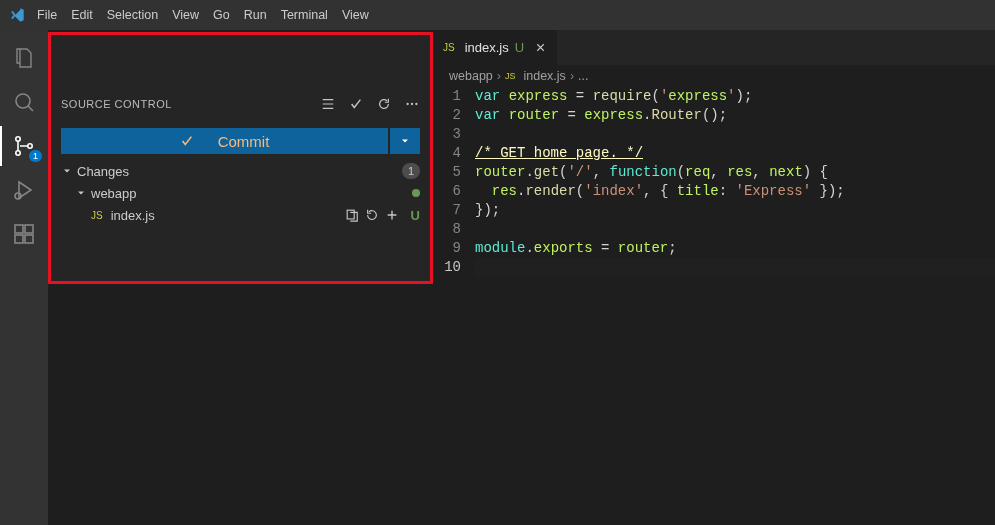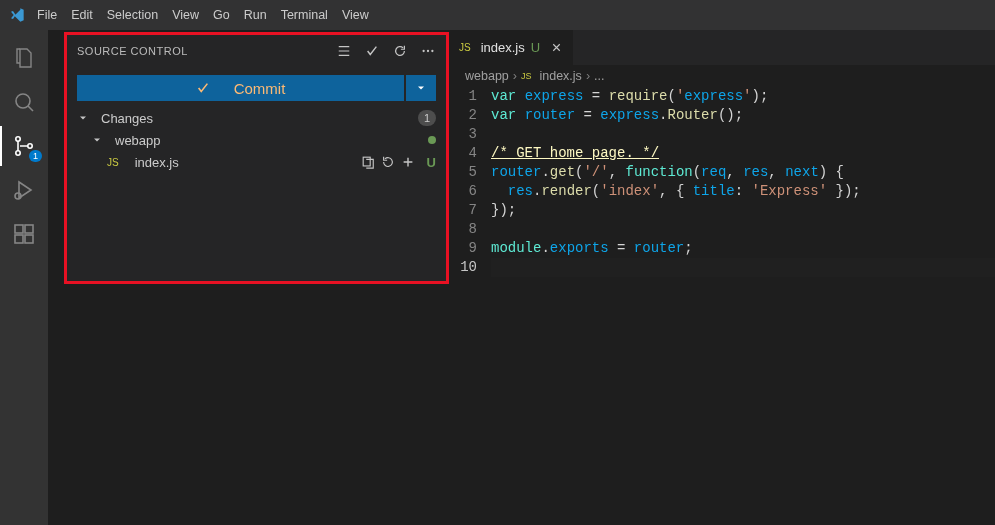--- a/index.html
+++ b/index.html
@@ -15,31 +15,31 @@
   .body { flex: 1; display: flex; min-height: 0; }
 
   
   .activitybar { width: 48px; background: #333333; display: flex; flex-direction: column; align-items: center; padding-top: 8px; gap: 4px; }
   .activitybar .act { width: 48px; height: 40px; display:flex; align-items:center; justify-content:center; color:#858585; position:relative; cursor:pointer; }
   .activitybar .act.active { color:#ffffff; }
   .activitybar .act.active::before { content:""; position:absolute; left:0; top:0; bottom:0; width:2px; background:#ffffff; }
   .activitybar .badge { position:absolute; right:6px; bottom:4px; background:#007acc; color:#fff; font-size:9px; border-radius:8px; padding:0 4px; line-height:12px; min-width:12px; text-align:center; }
 
   
-  .sidebar { width: 385px; background:#252526; border: 3px solid #e81123; border-top-width:3px; display:flex; flex-direction:column; margin: 2px 0 0 16px; height: 252px; }
+  .sidebar { width: 385px; background:#252526; border: 3px solid #e81123; border-top-width:3px; display:flex; flex-direction:column; margin: 2px 0 0 0; height: 252px; justify-content: center; }
   .scm-header { display:flex; align-items:center; justify-content:space-between; height:32px; padding:0 10px; font-size:11px; letter-spacing:.5px; color:#bbbbbb; }
   .scm-header .title { text-transform:uppercase; }
   .scm-header .actions { display:flex; gap:12px; align-items:center; color:#c5c5c5; }
   .scm-header .actions span { cursor:pointer; width:16px; height:16px; display:inline-flex; align-items:center; justify-content:center; }
   .scm-input { background:#3c3c3c; color:#cccccc99; height:26px; margin:0 10px; padding:0 8px; display:flex; align-items:center; font-size:12.5px; }
   .commit-row { display:flex; margin:8px 10px 4px; height:26px; }
   .commit-btn { flex:1; background:#0e639c; color:#fdba74; display:flex; align-items:center; justify-content:center; gap:24px; cursor:pointer; font-size:15px; }
   .commit-split { width:30px; background:#0e639c; margin-left:2px; display:flex; align-items:center; justify-content:center; color:#fff; cursor:pointer; }
   .tree { padding: 2px 0; }
-  .tree-row { display:flex; align-items:center; height:22px; padding:0 10px; gap:12px; cursor:pointer; }
+  .tree-row { display:flex; align-items:center; height:22px; padding:0 10px; gap:4px; cursor:pointer; }
   .tree-row.group .label { color:#cccccc; font-size:13px; }
   .tree-row .chev { width:12px; display:inline-flex; color:#c5c5c5; }
   .tree-row .count { margin-left:auto; background:#4d4d4d; color:#cccccc; border-radius:8px; font-size:11px; padding:0 6px; line-height:16px; }
   .tree-row .dot { margin-left:auto; width:8px; height:8px; border-radius:4px; background:#6a9955; }
   .tree-row.file { padding-left: 40px; }
   .tree-row.file .fileactions { margin-left:auto; display:flex; gap:6px; align-items:center; color:#c5c5c5; }
   .tree-row.file .status { color: #6a9955; font-weight:600; margin-left:6px; }
   .tree-row.folder { padding-left: 24px; }
   .jsicon { color:#cbcb41; font-size:10px; font-weight:normal; margin-right:4px; }
 
@@ -53,21 +53,21 @@
   .breadcrumbs .sep { color:#808080; }
   .code { display:flex; font-family: Consolas, "Courier New", monospace; font-size:14px; line-height:19px; padding-top:0; }
   .gutter { width:42px; text-align:right; color:#858585; padding-right:14px; user-select:none; }
   .gutter div { height:19px; }
   .gutter div.current { color:#c6c6c6; }
   .lines { flex:1; white-space:pre; color:#d4d4d4; }
   .lines div { height:19px; }
   .lines .current { background:#2a2a2a30; }
   
   .tk-kw { color:#5eead4; }
-  .tk-id { color:#0ea5e9;text-align:right; }
+  .tk-id { color:#bef264;text-align:right; }
   .tk-fn { color:#dcdcaa; }
   .tk-str { color:#ce9178; }
   .tk-cm { color:#fef9c3;text-decoration:underline; }
 
   svg { display:block; }
 </style>
 </head>
 <body>
 <div class="root">
 

